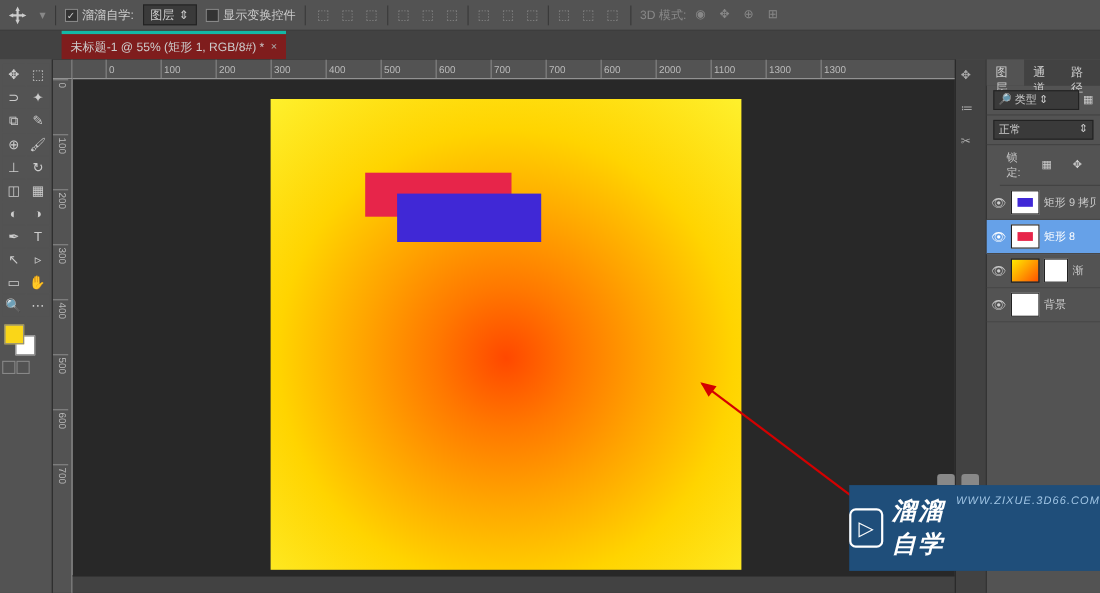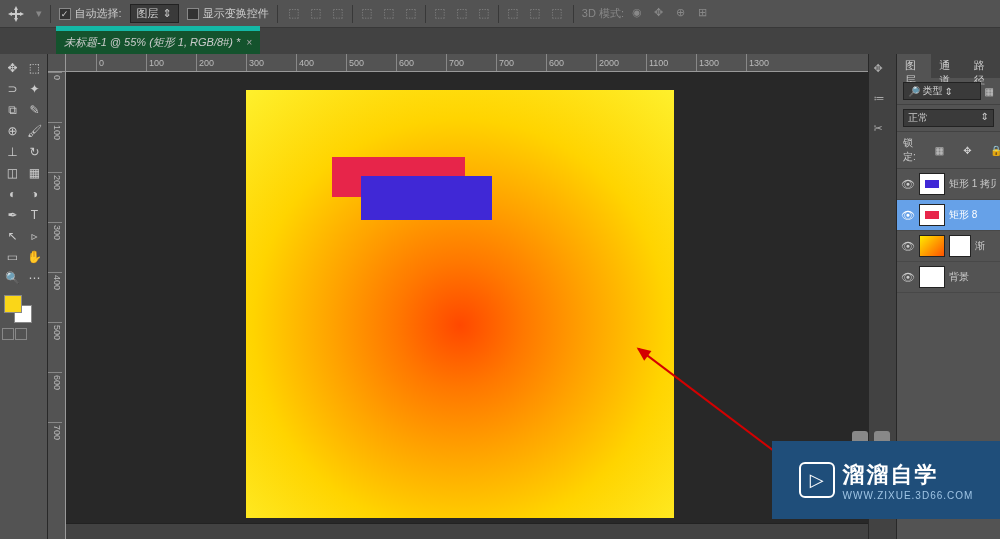--- a/index.html
+++ b/index.html
@@ -13,21 +13,21 @@
     .check { font-size: 9px; color: #ccc; }
     .dropdown { background: #3a3a3a; border: 1px solid #222; padding: 1px 6px; display: flex; align-items: center; gap: 4px; }
     .divider-v { width: 1px; height: 18px; background: #383838; }
     .align-icons { display: flex; gap: 6px; }
     .align-icon { width: 16px; height: 16px; color: #888; display: flex; align-items: center; justify-content: center; font-size: 12px; }
     .three-d-icons { display: flex; gap: 6px; }
     .three-d-icon { width: 16px; height: 16px; color: #888; }
     
     
     .doc-tab-bar { height: 26px; background: #424242; display: flex; align-items: flex-end; padding-left: 56px; }
-    .doc-tab { background: #14532d; padding: 4px 8px; display: flex; align-items: center; gap: 6px; font-size: 11px; border-top: 5px solid #14b8a6; font-style: italic; }
+    .doc-tab { background: #7f1d1d; padding: 4px 8px; display: flex; align-items: center; gap: 6px; font-size: 11px; border-top: 3px solid #14b8a6; }
     .close-x { font-size: 10px; color: #aaa; cursor: pointer; }
     
     
     .main-area { display: flex; height: calc(539px - 54px); }
     
     
     .toolbox { width: 48px; background: #535353; padding: 4px 2px; display: flex; flex-direction: column; gap: 1px; border-right: 1px solid #282828; }
     .tool-row { display: flex; gap: 1px; }
     .tool-btn { width: 22px; height: 20px; background: #535353; display: flex; align-items: center; justify-content: center; font-size: 12px; color: #ccc; cursor: pointer; }
     .color-area { margin-top: 6px; position: relative; width: 28px; height: 28px; margin-left: 2px; }
@@ -56,34 +56,34 @@
     .stack-icon { width: 18px; height: 18px; color: #aaa; }
     
     .layers-panel { width: 104px; background: #535353; border-left: 1px solid #282828; display: flex; flex-direction: column; }
     .panel-tabs { display: flex; height: 24px; background: #424242; font-size: 11px; }
     .panel-tab { padding: 4px 8px; cursor: pointer; }
     .panel-tab.active { background: #535353; }
     .filter-row { padding: 4px 6px; display: flex; align-items: center; gap: 4px; border-bottom: 1px solid #424242; }
     .filter-dd { flex: 1; background: #3a3a3a; border: 1px solid #222; padding: 1px 4px; font-size: 10px; display: flex; align-items: center; gap: 2px; }
     .blend-row { padding: 4px 6px; display: flex; gap: 4px; border-bottom: 1px solid #424242; }
     .blend-dd { flex: 1; background: #3a3a3a; border: 1px solid #222; padding: 1px 4px; font-size: 10px; display: flex; justify-content: space-between; }
-    .lock-row { padding: 4px 6px; font-size: 10px; display: flex; align-items: center; gap: 19px; border-bottom: 1px solid #424242; }
+    .lock-row { padding: 4px 6px; font-size: 10px; display: flex; align-items: center; gap: 19px; border-bottom: 1px solid #424242; margin-left: 12px; }
     .layer-list { flex: 1; }
     .layer-item { display: flex; align-items: center; padding: 4px 4px; gap: 4px; border-bottom: 1px solid #484848; }
     .layer-item.selected { background: #66a1e8; color: #fff; }
     .vis-eye { width: 14px; font-size: 11px; text-align: center; }
     .layer-thumb { width: 26px; height: 22px; background: #fff; border: 1px solid #222; flex-shrink: 0; display: flex; align-items: center; justify-content: center; font-size: 8px; }
     .thumb-shape { width: 14px; height: 8px; }
     .layer-name { font-size: 10px; white-space: nowrap; overflow: hidden; }
     .mask-thumb { width: 22px; height: 22px; background: #fff; border: 1px solid #222; flex-shrink: 0; }
     
     
     .watermark { position: absolute; right: 0; bottom: 20px; width: 228px; height: 78px; background: #1f4e7a; display: flex; align-items: center; justify-content: center; gap: 8px; color: #fff; }
     .wm-logo { width: 36px; height: 36px; border: 2px solid #fff; border-radius: 6px; display: flex; align-items: center; justify-content: center; font-size: 18px; }
-    .wm-text { display: flex; flex-direction: column; }
+    .wm-text { display: flex; flex-direction: row; font-style: italic; }
     .wm-title { font-size: 22px; font-weight: bold; letter-spacing: 2px; }
     .wm-url { font-size: 10px; letter-spacing: 1px; color: #9fc4e4; }
     .wm-tabs { position: absolute; top: -10px; right: 110px; display: flex; gap: 6px; }
     .wm-tab { width: 16px; height: 10px; background: #888; border-radius: 3px 3px 0 0; }
     
     svg { width: 100%; height: 100%; }
   </style>
 </head>
 <body>
 
@@ -92,21 +92,21 @@
     <svg viewBox="0 0 20 20">
         <path fill="#ccc" d="M10 2 L12 6 L11 6 L11 9 L14 9 L14 8 L18 10 L14 12 L14 11 L11 11 L11 14 L12 14 L10 18 L8 14 L9 14 L9 11 L6 11 L6 12 L2 10 L6 8 L6 9 L9 9 L9 6 L8 6 Z"></path>
       </svg>
   </div>
   <span style="color:#888">▾</span>
   <div class="divider-v"></div>
   <div class="checkbox">
     <div class="checkbox-box">
         <span class="check">✓</span>
       </div>
-    <span>自动选择:</span>
+    <span>溜溜自学:</span>
   </div>
   <div class="dropdown">
     <span>图层</span>
     <span>⇕</span>
   </div>
   <div class="checkbox">
     <div class="checkbox-box"></div>
     <span>显示变换控件</span>
   </div>
   <div class="divider-v"></div>
@@ -269,21 +269,21 @@
       <span>▦</span>
       <span>✥</span>
       <span>🔒</span>
     </div>
     <div class="layer-list">
       <div class="layer-item">
         <span class="vis-eye">👁</span>
         <div class="layer-thumb">
             <div class="thumb-shape" style="background:#4028d6"></div>
           </div>
-        <span class="layer-name">矩形 1 拷贝</span>
+        <span class="layer-name">矩形 9 拷贝</span>
       </div>
       <div class="layer-item selected">
         <span class="vis-eye">👁</span>
         <div class="layer-thumb">
             <div class="thumb-shape" style="background:#e7254a"></div>
           </div>
         <span class="layer-name">矩形 8</span>
       </div>
       <div class="layer-item">
         <span class="vis-eye">👁</span>

